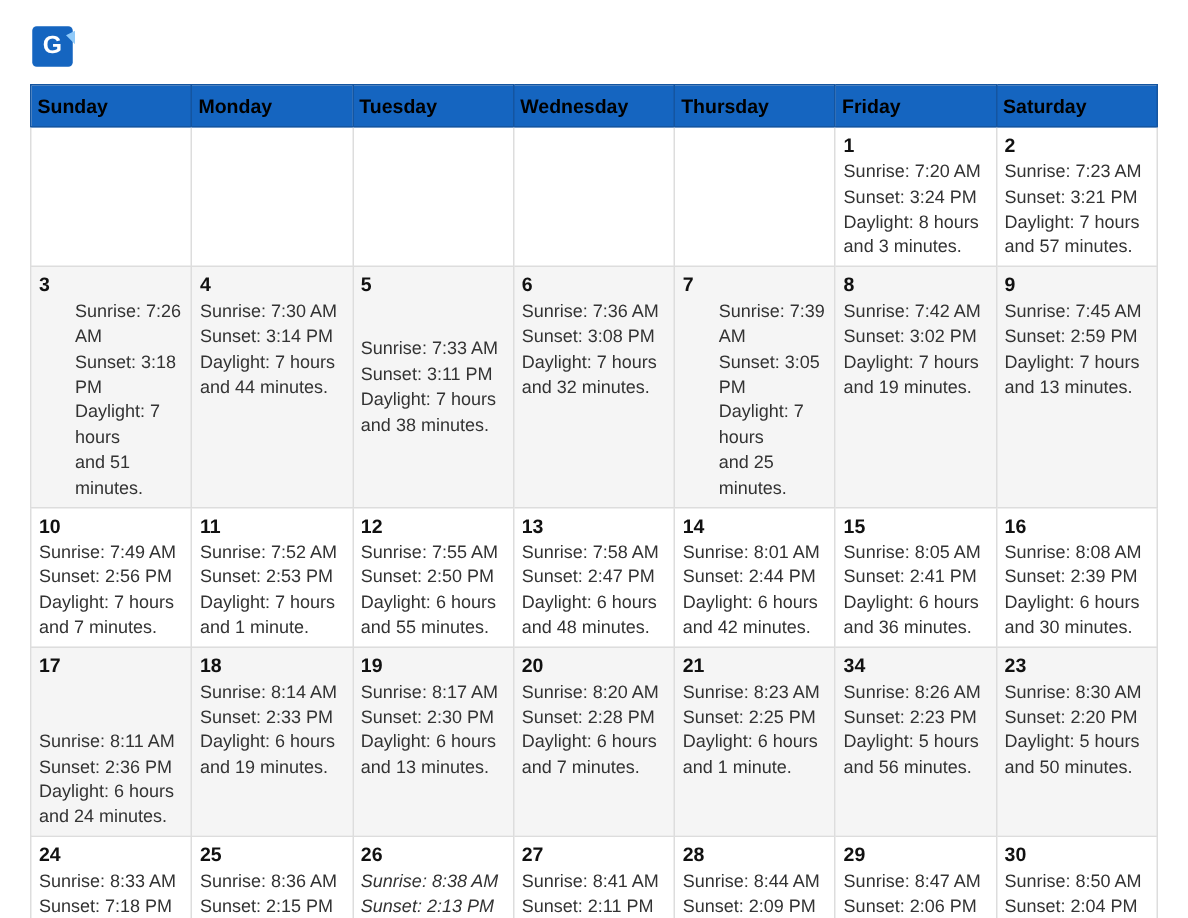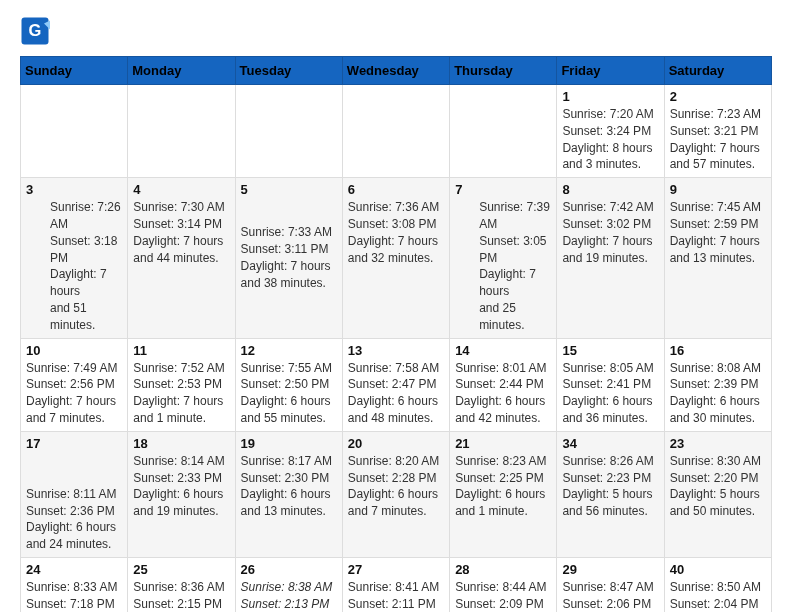--- a/index.html
+++ b/index.html
@@ -338,21 +338,21 @@
 and 24 minutes.</div>
         </td>
         <td>
           <span class="day-num">29</span>
           <div class="day-info" style="white-space: pre-line;">Sunrise: 8:47 AM
 Sunset: 2:06 PM
 Daylight: 5 hours
 and 19 minutes.</div>
         </td>
         <td>
-          <span class="day-num">40</span>
+          <span class="day-num">30</span>
           <div class="day-info" style="white-space: pre-line;">Sunrise: 8:50 AM
 Sunset: 2:04 PM
 Daylight: 5 hours
 and 14 minutes.</div>
         </td>
       </tr>
     </tbody>
 </table>
 
 </body></html>

